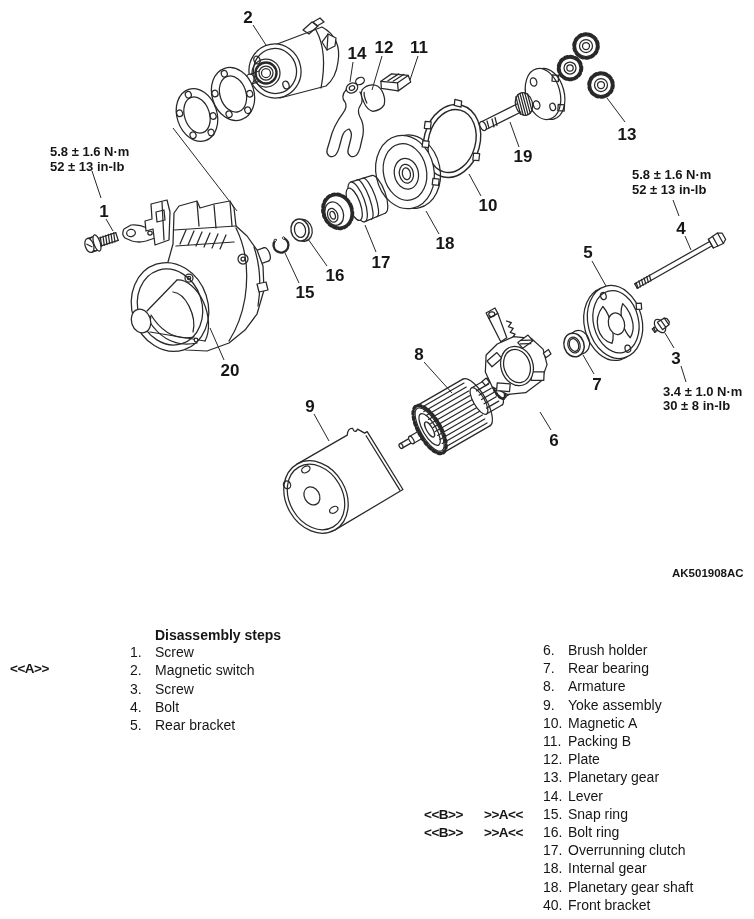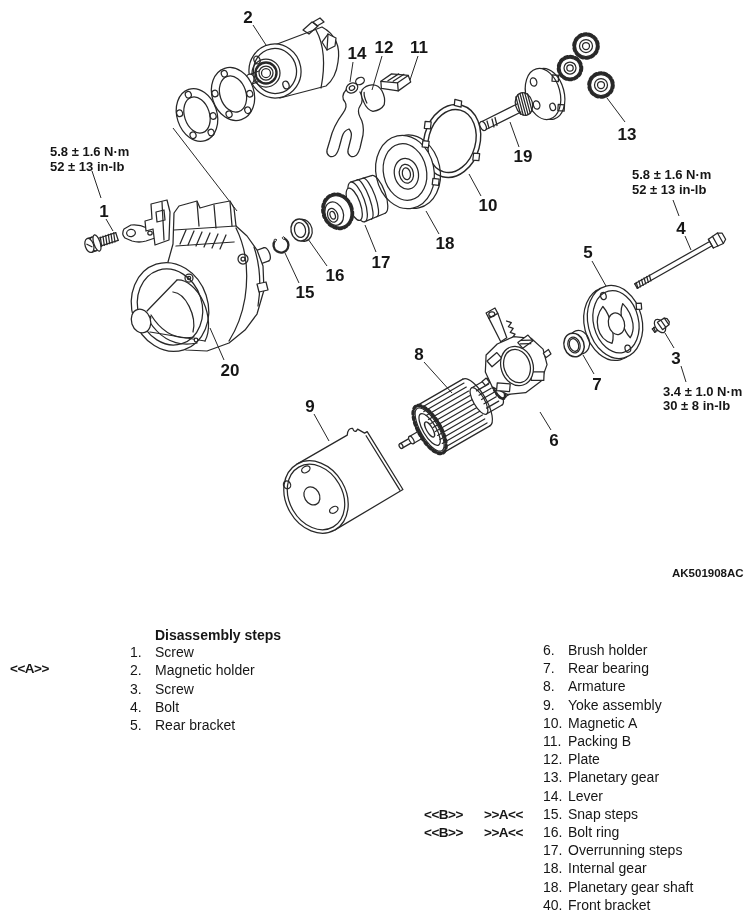--- a/index.html
+++ b/index.html
@@ -437,21 +437,21 @@
   <div class="steps-title">Disassembly steps</div>
 
   <div class="marker" style="left:10px;top:661px">&lt;&lt;A&gt;&gt;</div>
 
   <div class="row" style="left:130px;top:645px">
         <span class="num">1.</span>
         <span class="lbl">Screw</span>
       </div>
   <div class="row" style="left:130px;top:663px">
         <span class="num">2.</span>
-        <span class="lbl">Magnetic holder</span>
+        <span class="lbl">Magnetic switch</span>
       </div>
   <div class="row" style="left:130px;top:682px">
         <span class="num">3.</span>
         <span class="lbl">Screw</span>
       </div>
   <div class="row" style="left:130px;top:700px">
         <span class="num">4.</span>
         <span class="lbl">Bolt</span>
       </div>
   <div class="row" style="left:130px;top:718px">
@@ -490,29 +490,29 @@
   <div class="row" style="left:543px;top:770px">
         <span class="num">13.</span>
         <span class="lbl">Planetary gear</span>
       </div>
   <div class="row" style="left:543px;top:789px">
         <span class="num">14.</span>
         <span class="lbl">Lever</span>
       </div>
   <div class="row" style="left:543px;top:807px">
         <span class="num">15.</span>
-        <span class="lbl">Snap steps</span>
+        <span class="lbl">Snap ring</span>
       </div>
   <div class="row" style="left:543px;top:825px">
         <span class="num">16.</span>
         <span class="lbl">Bolt ring</span>
       </div>
   <div class="row" style="left:543px;top:843px">
         <span class="num">17.</span>
-        <span class="lbl">Overrunning steps</span>
+        <span class="lbl">Overrunning clutch</span>
       </div>
   <div class="row" style="left:543px;top:861px">
         <span class="num">18.</span>
         <span class="lbl">Internal gear</span>
       </div>
   <div class="row" style="left:543px;top:880px">
         <span class="num">18.</span>
         <span class="lbl">Planetary gear shaft</span>
       </div>
   <div class="row" style="left:543px;top:898px">

